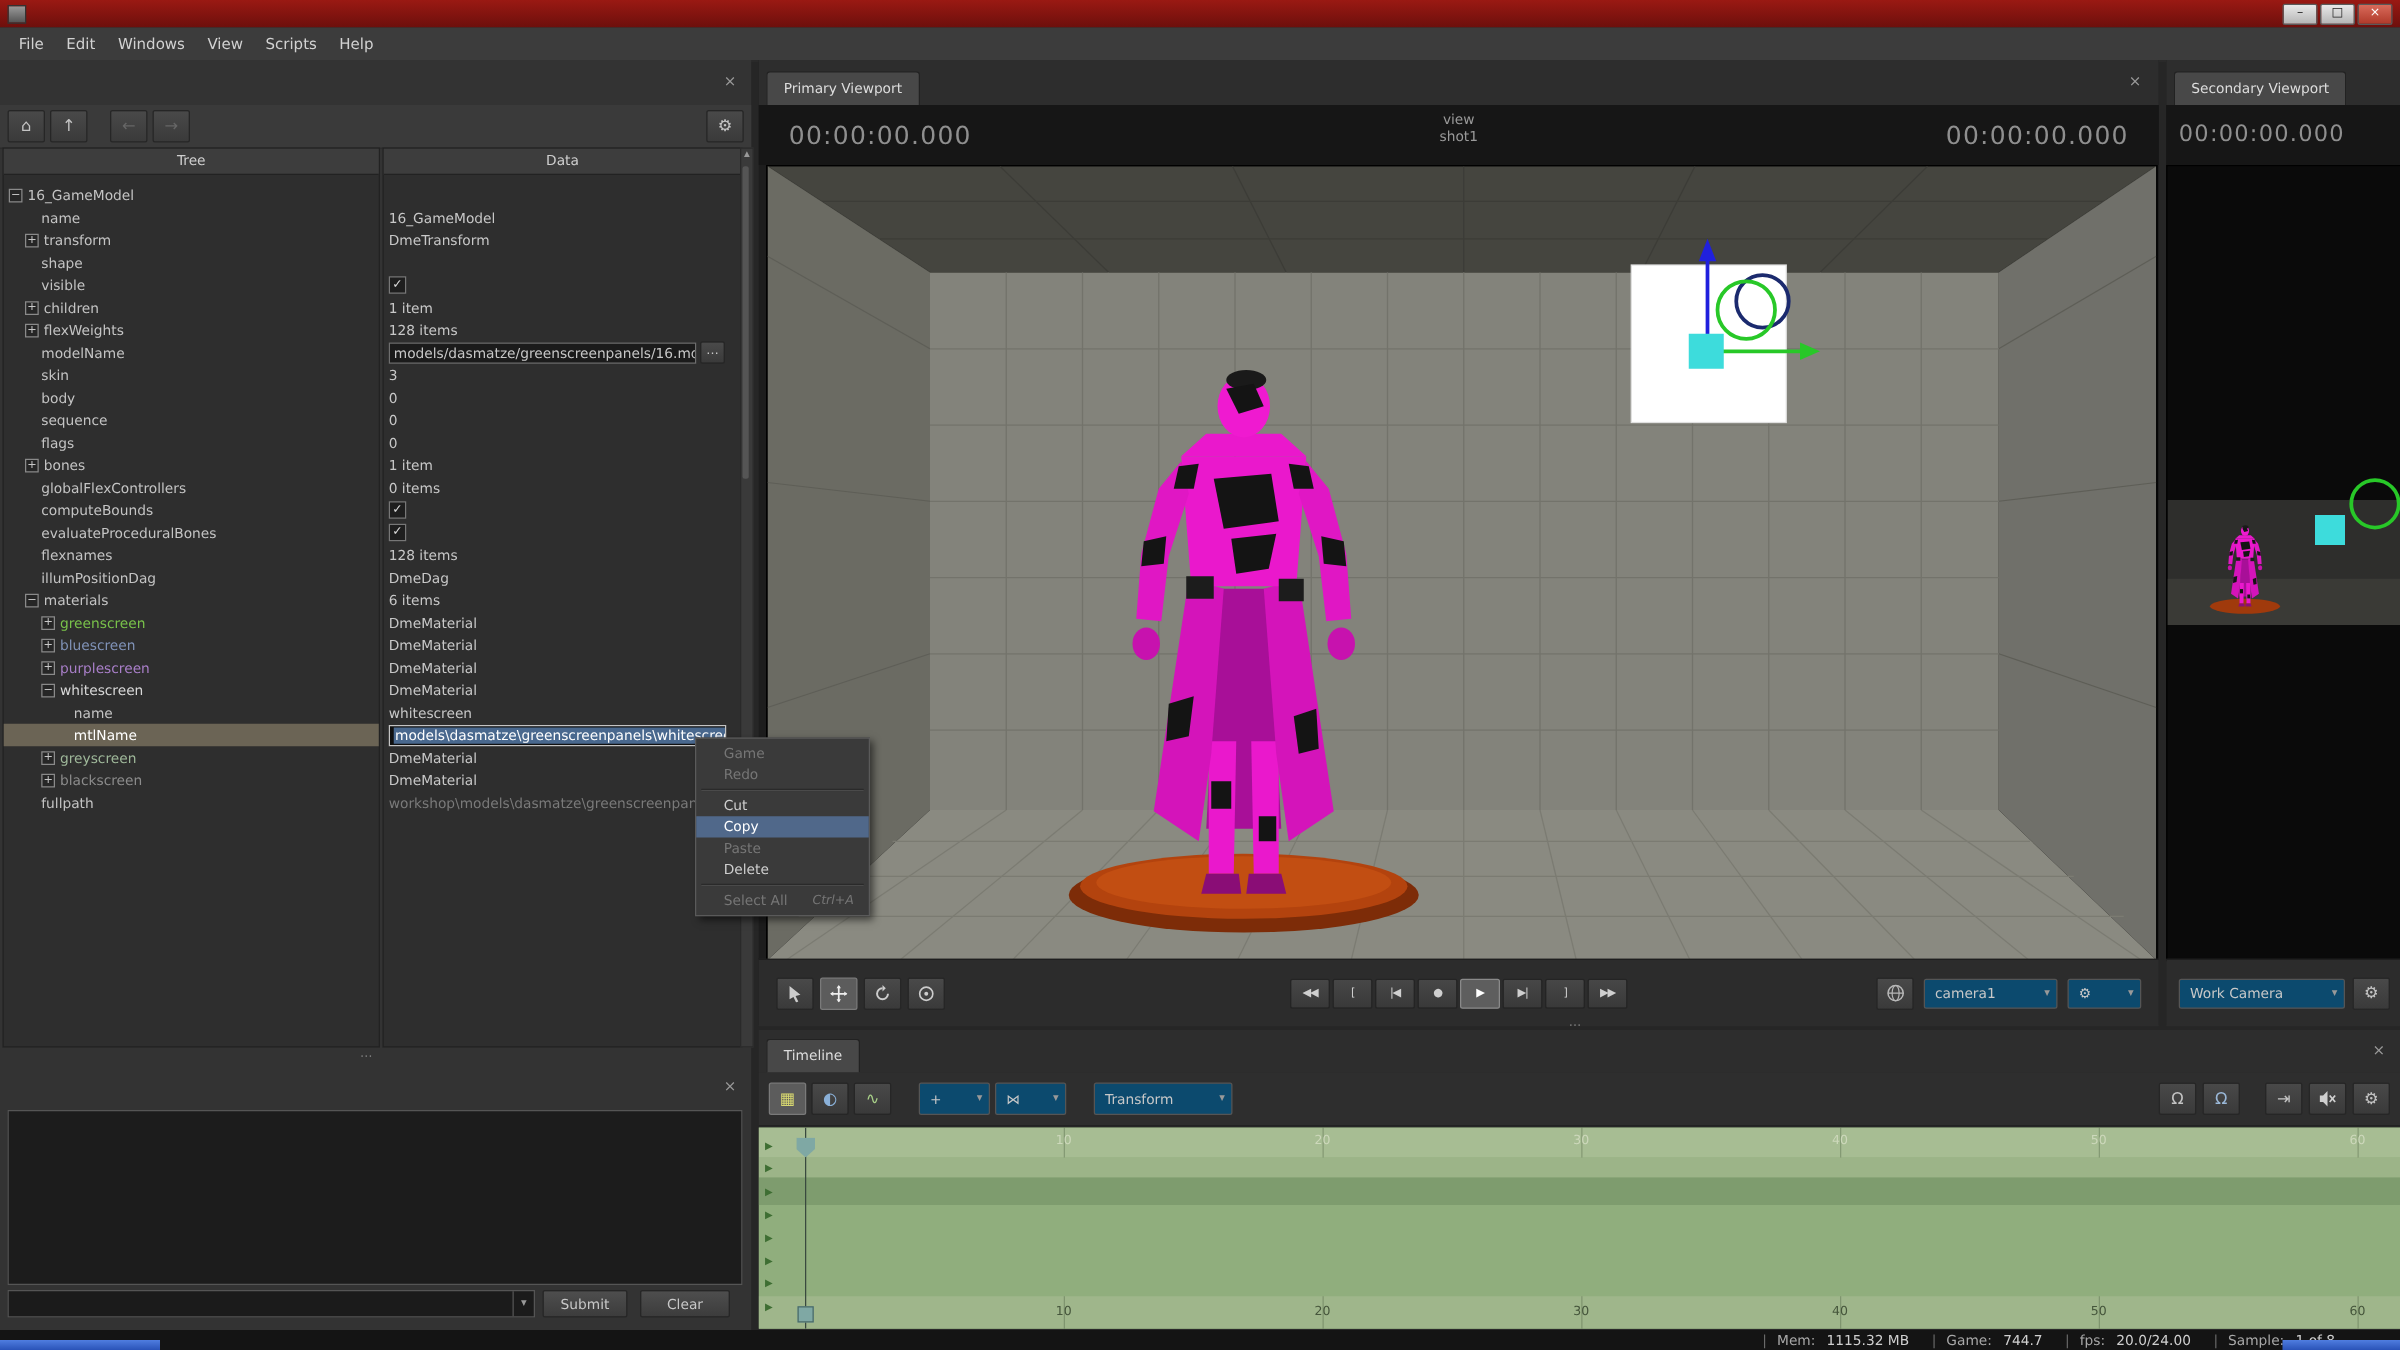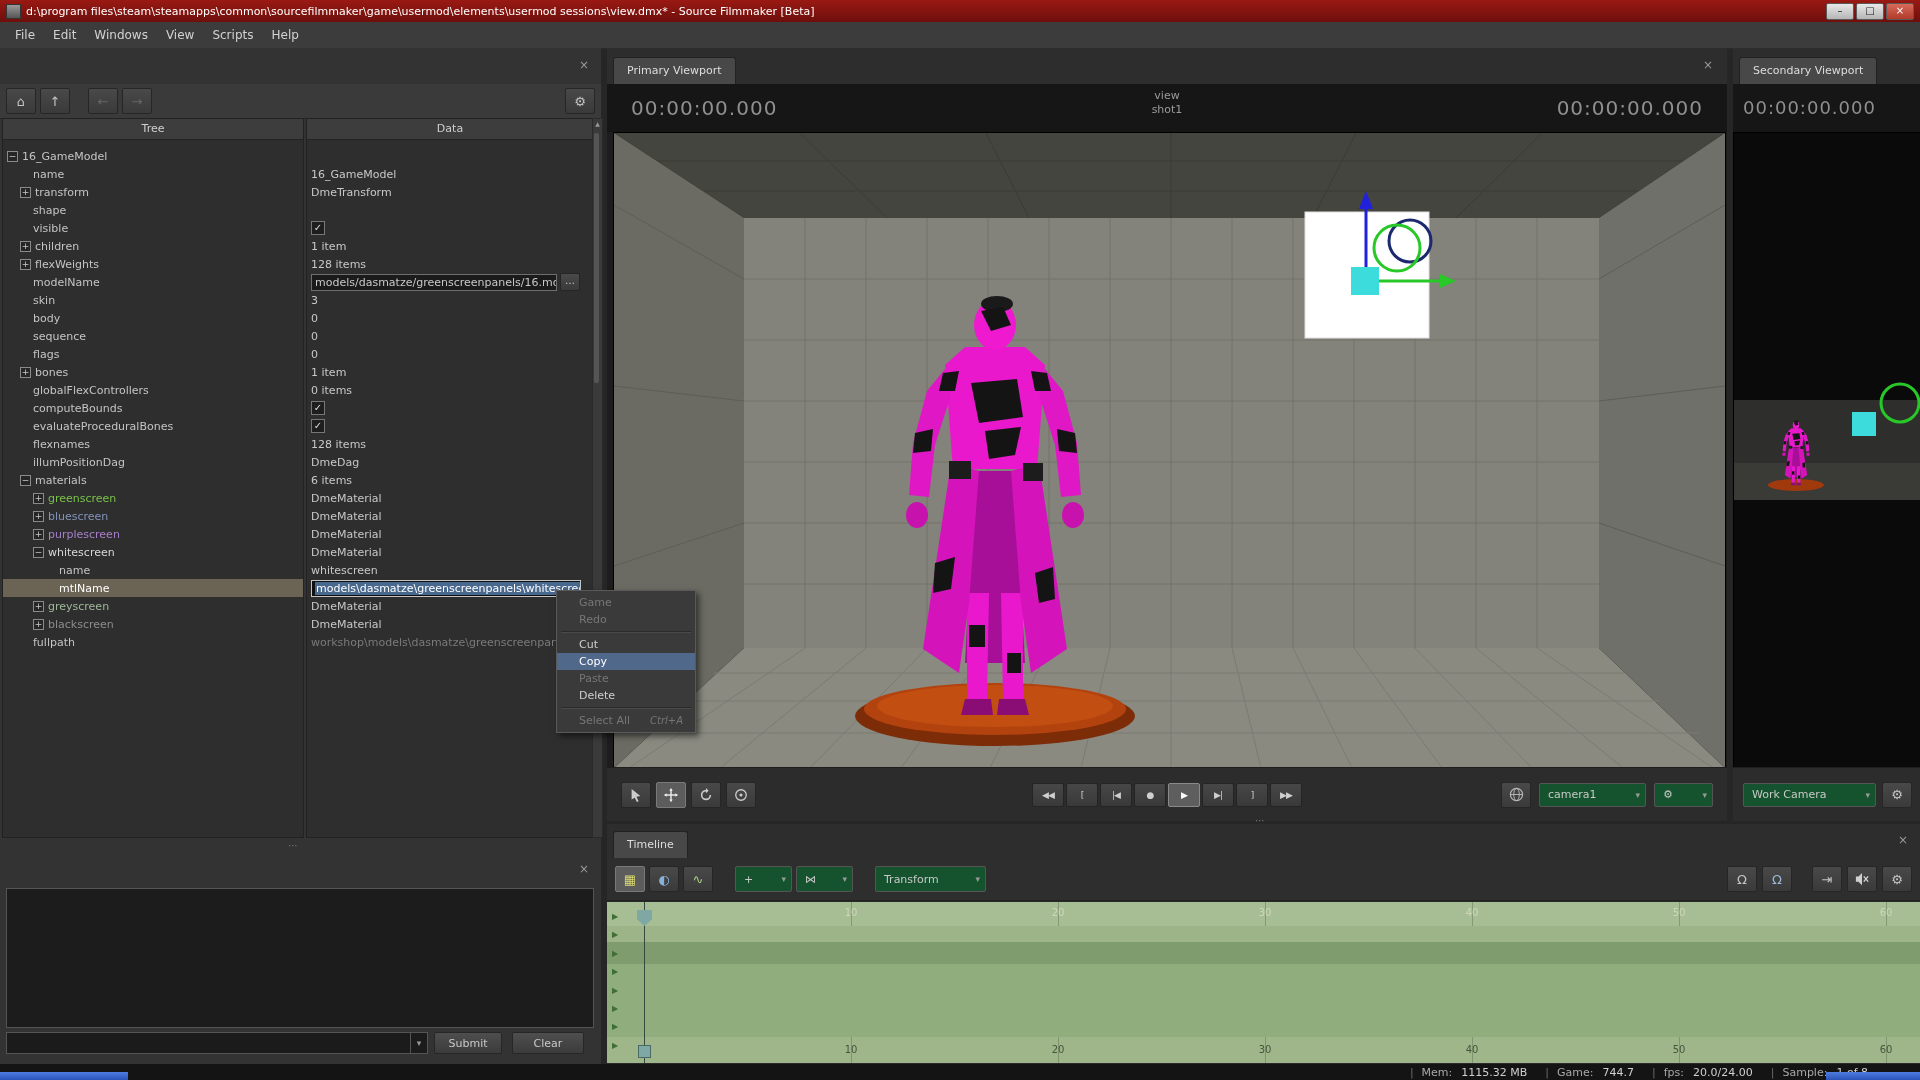--- a/index.html
+++ b/index.html
@@ -17,21 +17,21 @@
   .menu-item{padding:4px 9px;color:#d2d2d2;font-size:12px;}
 
   
   .tabstrip{position:absolute;left:0;right:0;height:36px;background:#2d2d2d;display:flex;align-items:flex-end;padding-left:6px;}
   .tab{padding:6px 13px 7px 13px;background:#353535;color:#9a9a9a;border:1px solid #222;border-bottom:none;border-radius:3px 3px 0 0;margin-right:2px;font-size:11px;white-space:nowrap;}
   .tab.active{background:#484848;color:#ddd;}
   .panel-close{position:absolute;color:#9a9a9a;font-size:12px;line-height:12px;}
   .icon-btn{width:28px;height:24px;background:linear-gradient(#494949,#3a3a3a);border:1px solid #262626;border-radius:2px;color:#c4c4c4;display:flex;align-items:center;justify-content:center;font-size:13px;}
   .icon-btn.active{background:#5c5c5c;border-color:#7a7a7a;color:#eee;}
   .icon-btn.dim{color:#666;}
-  .combo{display:flex;align-items:center;background:#14532d;border:1px solid #555;height:22px;padding:0 5px 0 8px;color:#c8c8c8;font-size:11px;border-radius:2px;}
+  .combo{display:flex;align-items:center;background:#0c4a6e;border:1px solid #555;height:22px;padding:0 5px 0 8px;color:#c8c8c8;font-size:11px;border-radius:2px;}
   .combo .arr{margin-left:auto;padding-left:8px;color:#999;font-size:9px;}
   .push-btn{height:20px;background:linear-gradient(#4e4e4e,#3c3c3c);border:1px solid #262626;border-radius:2px;color:#c8c8c8;font-size:11px;display:flex;align-items:center;justify-content:center;}
   .split-dots{position:absolute;color:#7a7a7a;font-size:10px;letter-spacing:2px;}
 
   
   .left-dock{position:absolute;left:0;top:48px;width:601px;height:1016px;background:#333;}
   .ev-toolbar{position:absolute;left:0;top:36px;right:0;height:34px;background:#3a3a3a;border-bottom:1px solid #2a2a2a;display:flex;align-items:center;gap:4px;padding:0 6px;}
   .col-panel{position:absolute;top:70px;background:#2e2e2e;border:1px solid #222;}
   .col-header{height:20px;background:#3d3d3d;border-bottom:1px solid #222;text-align:center;color:#cfcfcf;font-size:11px;line-height:20px;}
   .rows{padding-top:7px;}
@@ -98,21 +98,20 @@
   .ctx-item .shortcut{margin-left:auto;font-size:10px;font-style:italic;}
   .menu-sep{height:1px;background:#2a2a2a;border-bottom:1px solid #4a4a4a;margin:3px 4px;}
 </style>
 </head>
 <body>
 
 <div class="app">
 
   <div class="titlebar">
     <div class="app-icon"></div>
-    <span class="title-text">d:\program files\steam\steamapps\common\sourcefilmmaker\game\usermod\elements\usermod sessions\view.dmx* - Source Filmmaker [Beta]</span>
     <div class="win-btns">
       <div class="wbtn">–</div>
       <div class="wbtn">□</div>
       <div class="wbtn close">×</div>
     </div>
   </div>
 
   <div class="menubar" id="menu-items">
       <span class="menu-item">File</span>
       <span class="menu-item">Edit</span>

